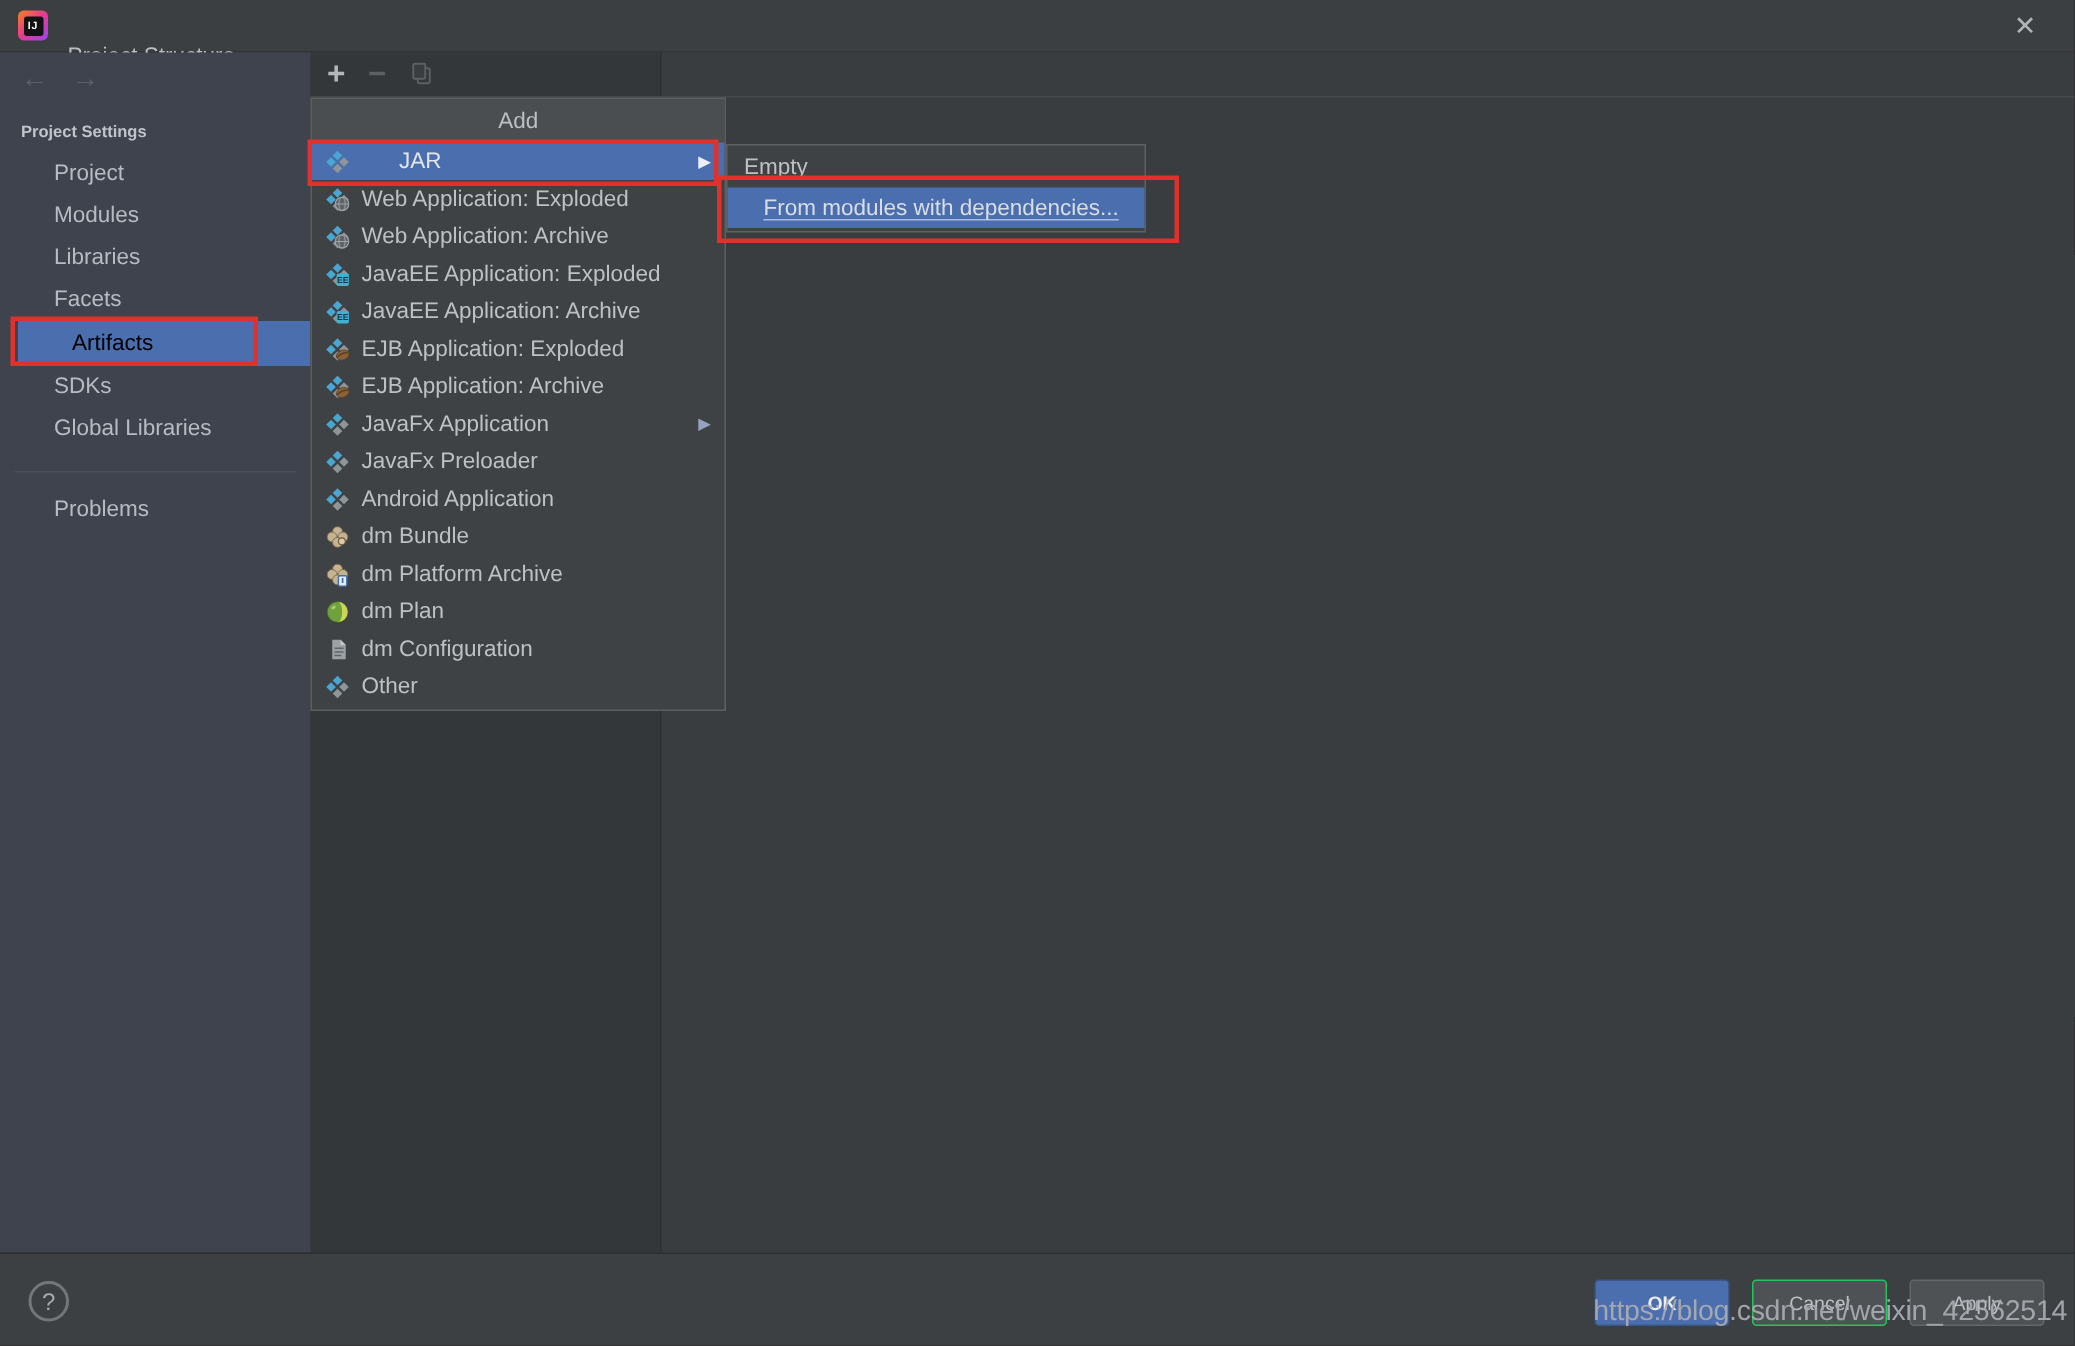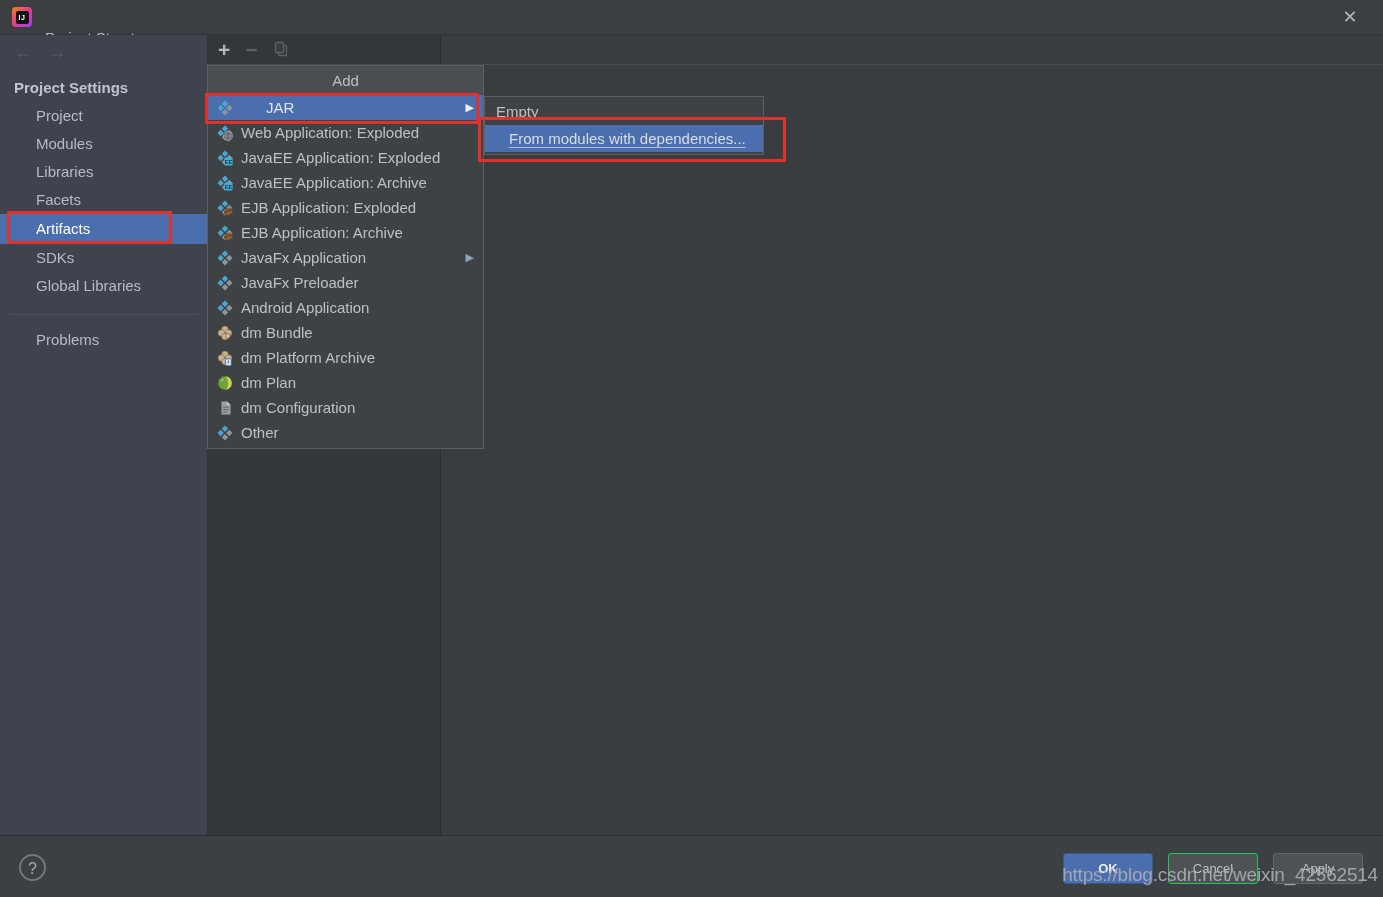--- a/index.html
+++ b/index.html
@@ -18,23 +18,23 @@
               align-items:center; justify-content:center; letter-spacing:.5px; }
   .window-title { margin-left:13px; color:#BBBEC3; font-size:15px;margin-top:40px; }
   .close-btn { position:absolute; right:20px; top:4px; width:26px; height:26px;
               color:#B0B4B7; font-size:18px; line-height:26px; text-align:center; }
 
   
   .sidebar { position:absolute; top:35px; left:0; width:207px; height:800px; background:#3E434E; }
   .nav-arrows { height:34px; display:flex; align-items:center; gap:16px;
               padding-left:14px; color:#596068; font-size:18px; }
   .sidebar-header { margin-top:5px; height:28px; line-height:28px; padding-left:14px;
-              color:#C0C5CC; font-weight:bold; font-size:15px; }
+              color:#C0C5CC; font-weight:bold; font-size:11px; }
   .sidebar-item { height:28px; line-height:28px; padding-left:36px; color:#B7BCC3; font-size:15px; }
-  .sidebar-item.selected { background:#4B6EAF; height:30px; line-height:30px; color:#ffffff; }
+  .sidebar-item.selected { background:#4B6EAF; height:30px; line-height:30px; color:#000000;margin-left:12px; }
   .sidebar-divider { margin:14px 9px 0 9px; border-top:1px solid #4A4F58; }
   .sidebar-problems { margin-top:11px; }
 
   
   .panel-middle { position:absolute; top:35px; left:207px; width:233px; height:800px; background:#343739; }
   .panel-divider { position:absolute; top:35px; left:440px; width:1px; height:800px; background:#2C2E30; }
   .panel-right { position:absolute; top:35px; left:441px; width:942px; height:800px; background:#3A3D3F; }
   .panel-toolbar { position:absolute; top:35px; left:207px; width:1176px; height:30px;
               border-bottom:1px solid #474A4C; box-sizing:border-box;
               display:flex; align-items:center; gap:15px; padding-left:11px; }
@@ -159,20 +159,34 @@
           </span>
           <span>Web Application: Exploded</span>
         </div>
         <div class="menu-item">
           <span class="icon">
             <svg width="16" height="16" viewBox="0 0 16 16" xmlns="http://www.w3.org/2000/svg">
               <path d="M8 .5 11.2 3.7 8 6.9 4.8 3.7Z" fill="#49A6D1"></path>
               <path d="M3.7 4.8 6.9 8 3.7 11.2 .5 8Z" fill="#49A6D1"></path>
               <path d="M12.3 4.8 15.5 8 12.3 11.2 9.1 8Z" fill="#8E9599"></path>
               <path d="M8 9.1 11.2 12.3 8 15.5 4.8 12.3Z" fill="#8E9599"></path>
+              <circle cx="11" cy="11" r="4.5" fill="#5F6468" stroke="#9EA3A7" stroke-width=".8"></circle>
+              <ellipse cx="11" cy="11" rx="2.1" ry="4.3" fill="none" stroke="#9EA3A7" stroke-width=".7"></ellipse>
+              <line x1="6.7" y1="11" x2="15.3" y2="11" stroke="#9EA3A7" stroke-width=".7"></line>
+            </svg>
+          </span>
+          <span>Web Application: Archive</span>
+        </div>
+        <div class="menu-item">
+          <span class="icon">
+            <svg width="16" height="16" viewBox="0 0 16 16" xmlns="http://www.w3.org/2000/svg">
+              <path d="M8 .5 11.2 3.7 8 6.9 4.8 3.7Z" fill="#49A6D1"></path>
+              <path d="M3.7 4.8 6.9 8 3.7 11.2 .5 8Z" fill="#49A6D1"></path>
+              <path d="M12.3 4.8 15.5 8 12.3 11.2 9.1 8Z" fill="#8E9599"></path>
+              <path d="M8 9.1 11.2 12.3 8 15.5 4.8 12.3Z" fill="#8E9599"></path>
               <rect x="7.4" y="7.4" width="8.2" height="8.2" rx="1.3" fill="#41B0D5"></rect>
               <text x="11.5" y="13.6" font-size="5.8" font-weight="bold" fill="#14394A" text-anchor="middle" font-family="sans-serif">EE</text>
             </svg>
           </span>
           <span>JavaEE Application: Exploded</span>
         </div>
         <div class="menu-item">
           <span class="icon">
             <svg width="16" height="16" viewBox="0 0 16 16" xmlns="http://www.w3.org/2000/svg">
               <path d="M8 .5 11.2 3.7 8 6.9 4.8 3.7Z" fill="#49A6D1"></path>

